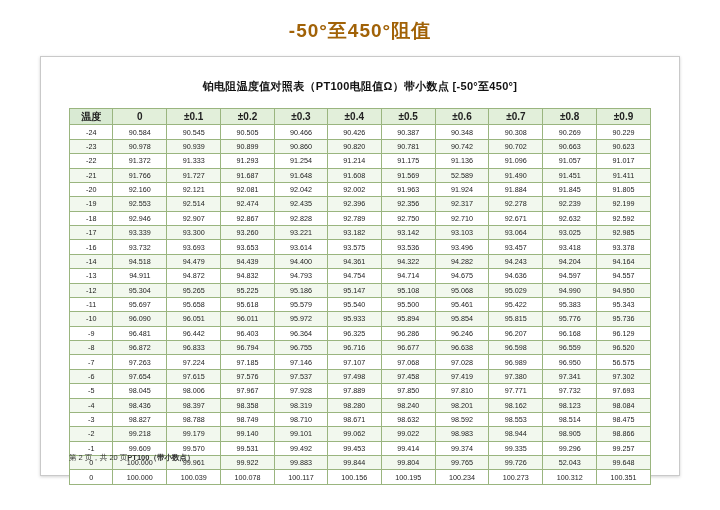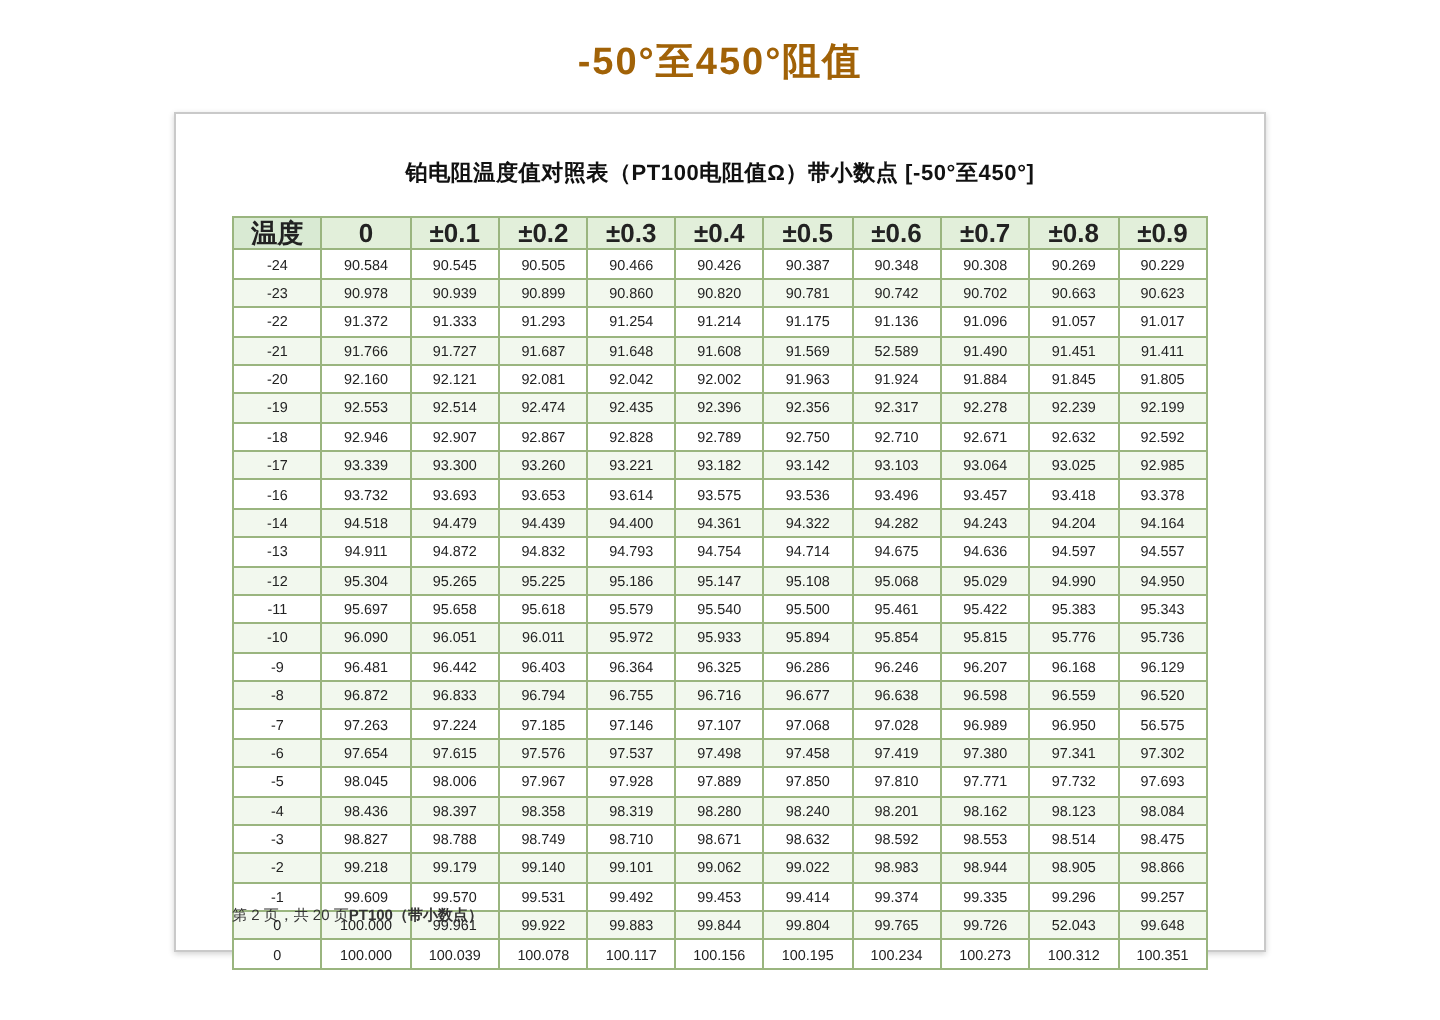--- a/index.html
+++ b/index.html
@@ -16,21 +16,21 @@
   .page-title {
     text-align: center;
     font-size: 19px;
     font-weight: bold;
     color: #a16207;
     letter-spacing: 1px;
     padding: 18px 0 12px 0;
   }
   .sheet {
     position: relative;
-    width: 546px;
+    width: 640px;
     height: 420px;
     margin: 0 auto;
     background: #ffffff;
     border: 1px solid #c9c9c9;
     box-shadow: 0 1px 3px rgba(0,0,0,0.18);
     box-sizing: border-box;
   }
   .sheet-inner {
     padding: 22px 28px 0 28px;
   }
@@ -52,21 +52,21 @@
     border: 1px solid #9ab57f;
     padding: 1.2px 2px;
     text-align: center;
     height: 11px;
     line-height: 11px;
     white-space: nowrap;
   }
   table.resist thead th {
     background: #e2efda;
     font-weight: bold;
-    font-size: 13px;
+    font-size: 10px;
     height: 13px;
     text-align: center;
   }
   table.resist thead th.temp-head {
     background: #d9ead3;
   }
   table.resist tbody tr:nth-child(even) td {
     background: #f2f8ee;
   }
   table.resist tbody tr:nth-child(odd) td {

